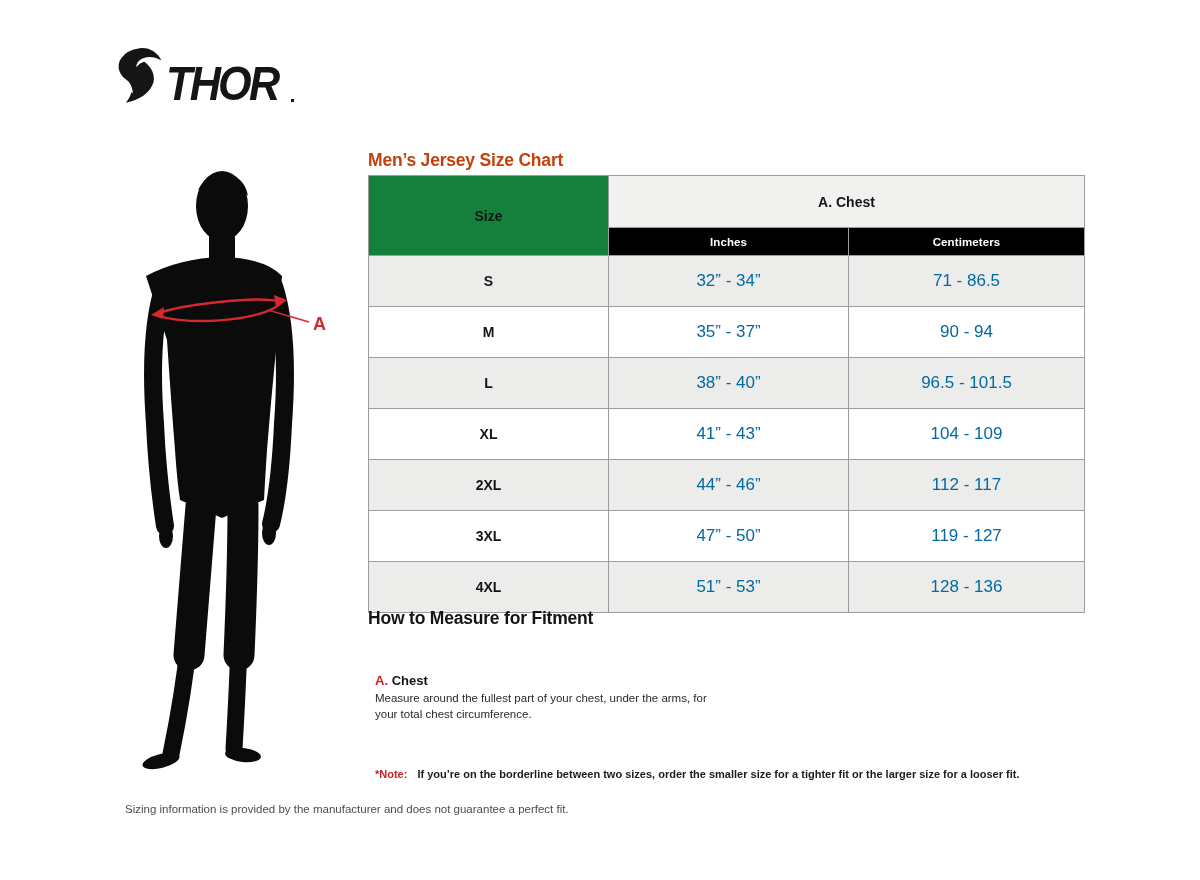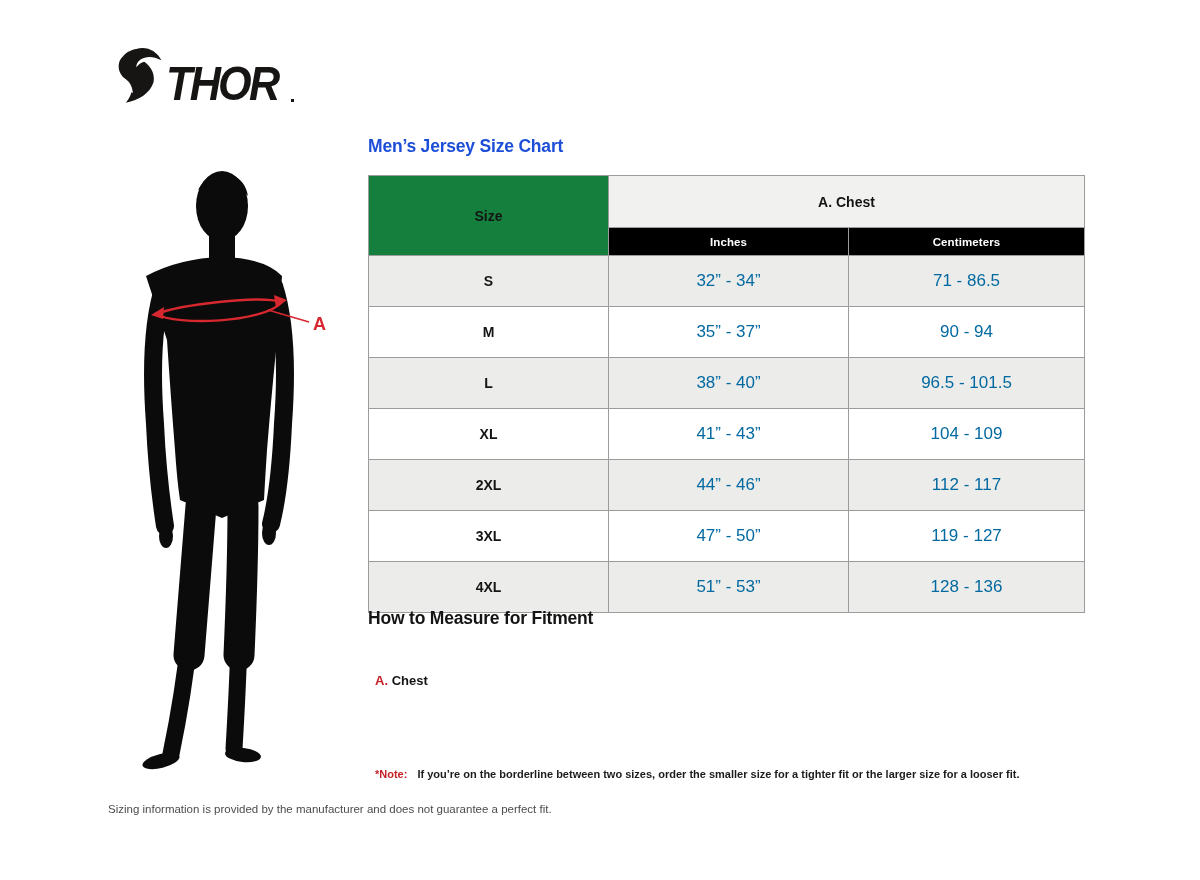--- a/index.html
+++ b/index.html
@@ -32,22 +32,22 @@
     margin-bottom: 4px; margin-left: 2px;
   }
 
   
   .figure-wrap { position: absolute; left: 118px; top: 168px; width: 212px; height: 610px; }
 
   
   .main { position: absolute; left: 368px; top: 0; width: 716px; }
 
   .chart-title {
-    position: absolute; top: 136px; left: 0;
-    font-size: 17.5px; font-weight: 700; color: #1d4ed8;
+    position: absolute; top: 150px; left: 0;
+    font-size: 17.5px; font-weight: 700; color: #c2410c;
     letter-spacing: -0.2px;
   }
 
   table.size-table {
     position: absolute; top: 175px; left: 0;
     width: 716px; border-collapse: collapse;
     table-layout: fixed;
   }
   .size-table th, .size-table td {
     border: 1px solid #9c9c9c;
@@ -83,21 +83,21 @@
   .measure-head .red { color: #c42127; }
   .measure-desc {
     margin-top: 3px; font-size: 11.5px; line-height: 1.38;
     color: #2b2b2b; max-width: 350px;
   }
   .note-line { position: absolute; top: 768px; left: 7px; width: 705px; font-size: 11px; font-weight: 700; }
   .note-label { color: #c42127; margin-right: 10px; }
   .note-text { color: #1c1c1c; }
 
   .footer {
-    position: absolute; left: 108px; top: 801px;
+    position: absolute; left: 125px; top: 801px;
     font-size: 11.5px; line-height: 1.4; color: #4c4c4c;
   }
 </style>
 </head>
 <body>
 
 <div class="logo">
   <svg class="logo-icon" viewBox="0 0 60 66" xmlns="http://www.w3.org/2000/svg">
     <path fill="#171414" d="M 28,3 C 39,-1 52,5 57,16 C 48,11 39,11 33,15 C 43,20 50,30 48,41 C 44,54 31,62 16,65 C 25,54 25,45 16,38 C 6,31 5,18 13,11 C 17,6 23,4 28,3 Z"></path>
     <path fill="#ffffff" d="M 33,15 C 30,17 28,20 28,24 C 32,19 38,16 45,17 C 41,14 36,14 33,15 Z"></path>
@@ -205,20 +205,21 @@
       </tbody>
   </table>
 
   <div class="howto-title">How to Measure for Fitment</div>
 
   <div class="measure-block">
     <div class="measure-head">
       <span class="red">A.</span>
       <span>Chest</span>
     </div>
+    <div class="measure-desc">Measure around the fullest part of your chest, under the arms, for your total chest circumference.</div>
   </div>
 
   <div class="note-line">
     <span class="note-label">*Note:</span><span class="note-text">If you’re on the borderline between two sizes, order the smaller size for a tighter fit or the larger size for a looser fit.</span>
   </div>
 
 </div>
 
 <div class="footer">
   <div>Sizing information is provided by the manufacturer and does not guarantee a perfect fit.</div>

